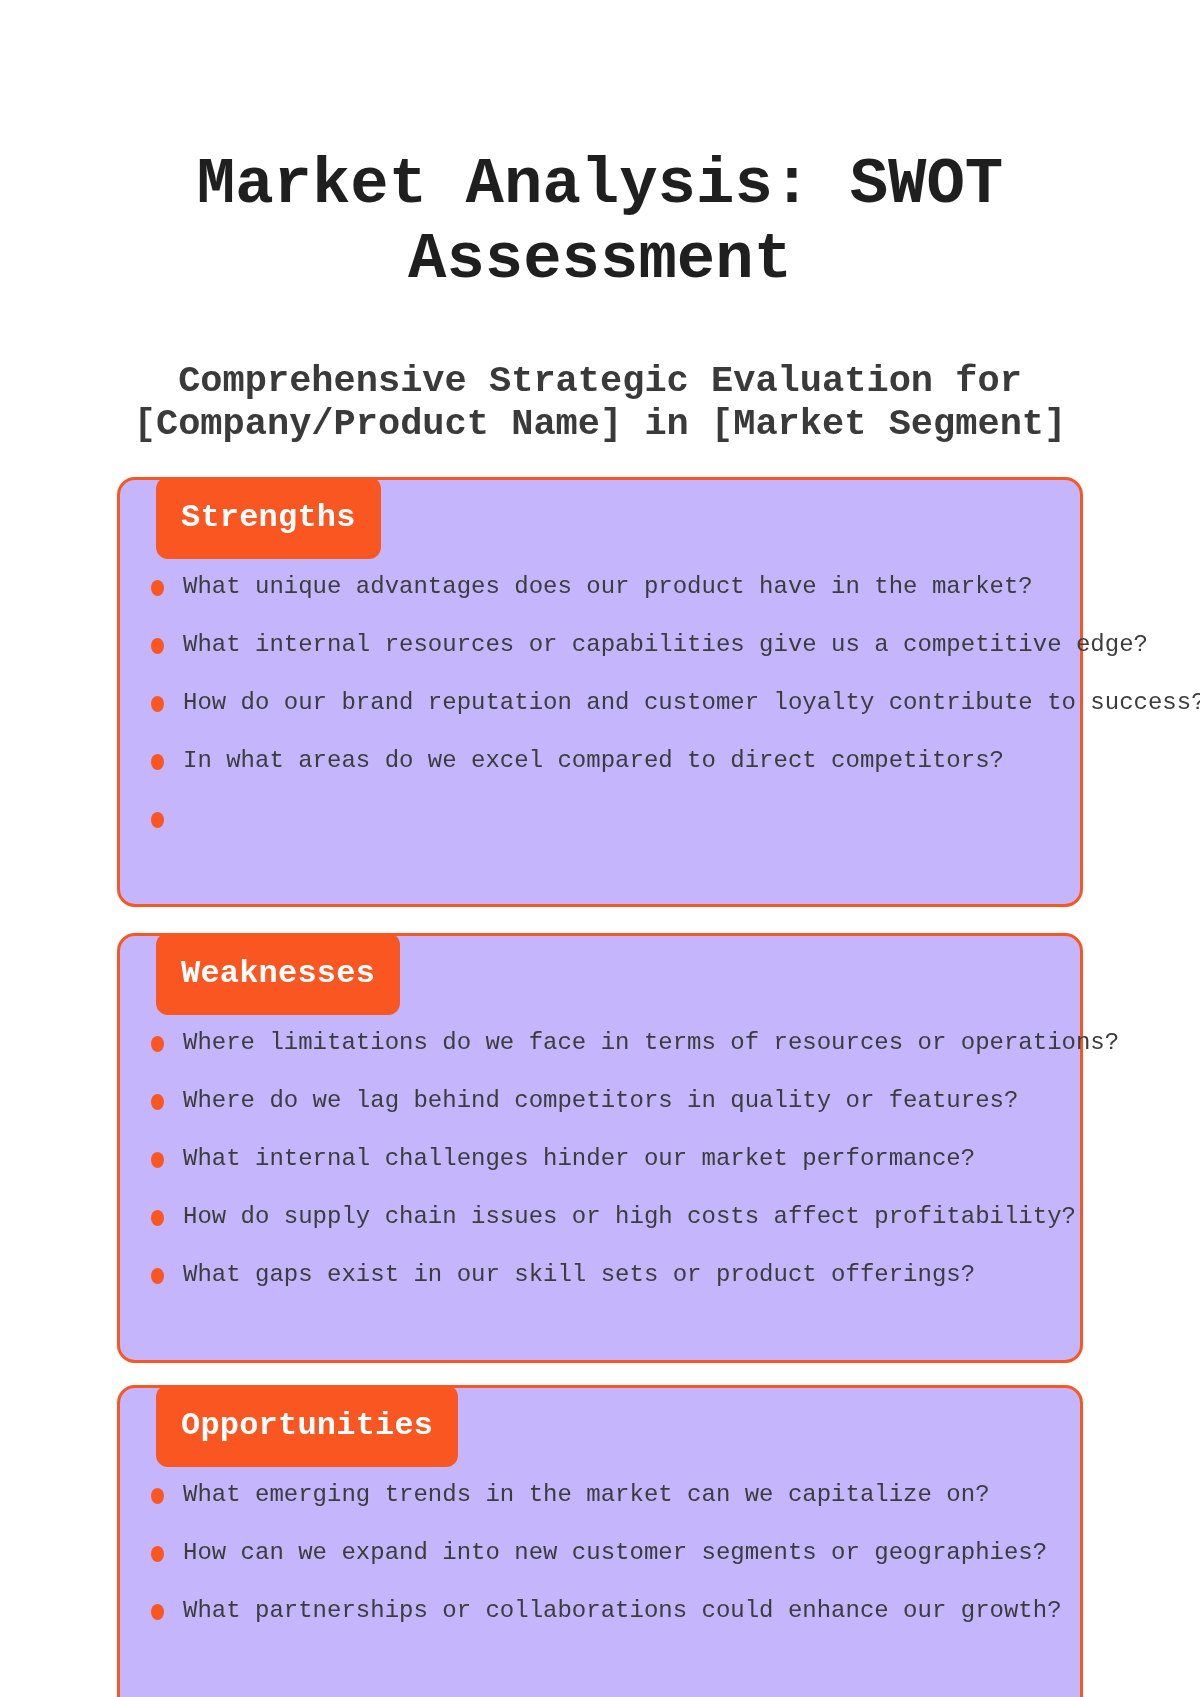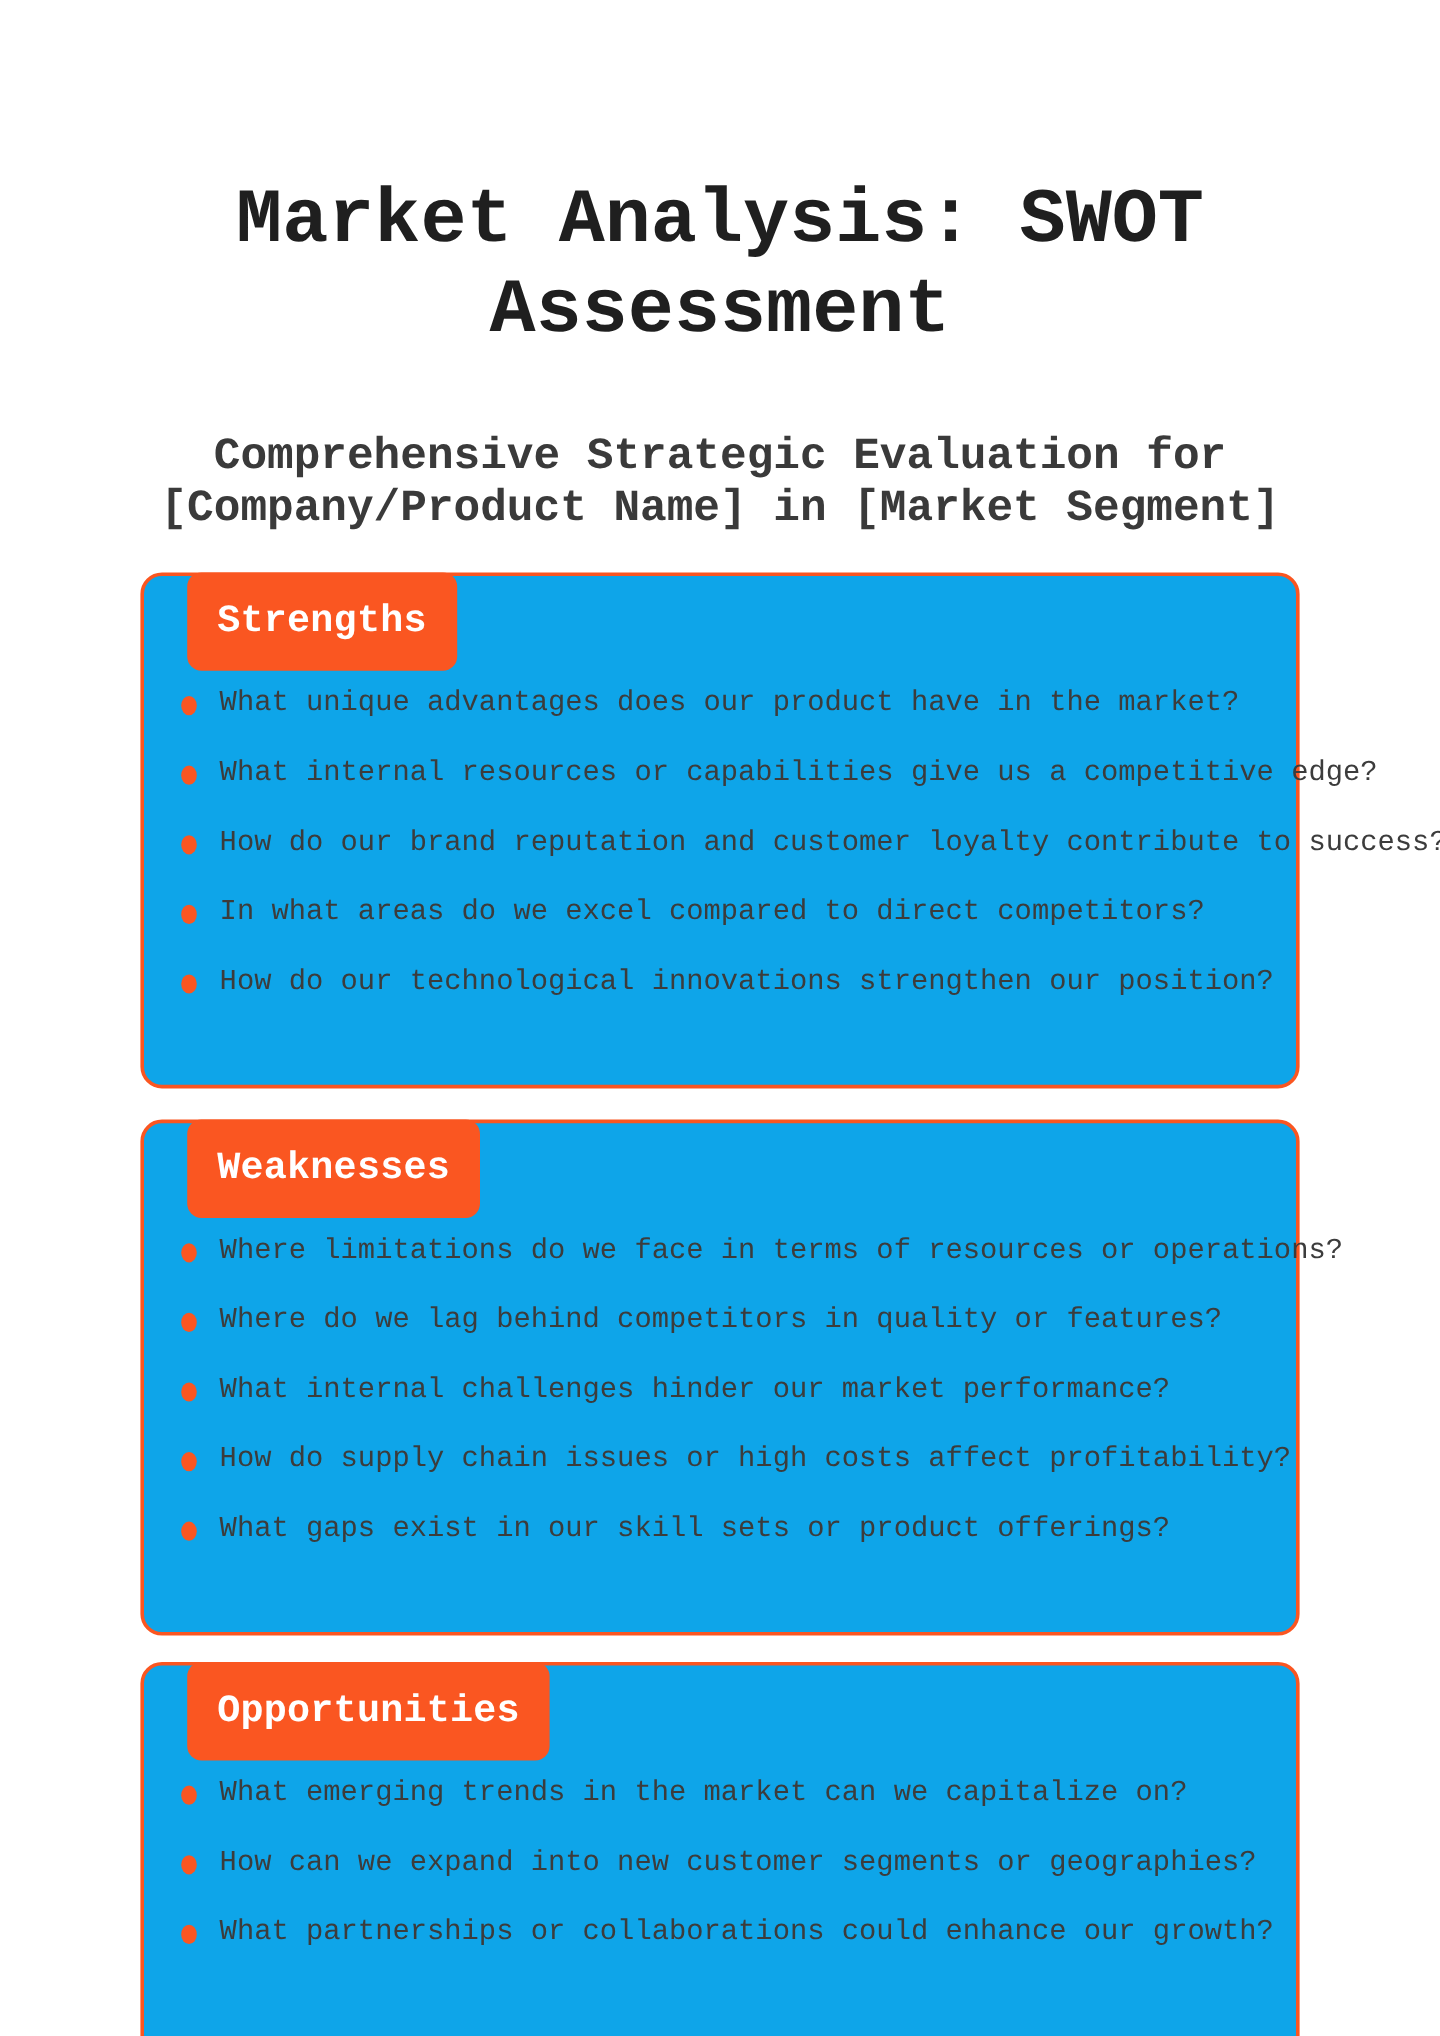--- a/index.html
+++ b/index.html
@@ -61,21 +61,21 @@
     font-weight: bold;
     border-radius: 12px;
     z-index: 2;
     letter-spacing: 0.2px;
   }
   .box {
     margin-top: 19px;
     border: 3px solid var(--accent);
     border-radius: 18px;
     padding: 79px 24px 55px 31px;
-    background: #0ea5e9;
+    background: #c4b5fd;
   }
   .swot-section.s3 .box { min-height: 430px; }
   ul.q-list {
     list-style: none;
     margin: 0;
     padding: 0;
   }
   ul.q-list li {
     height: 58px;
     display: flex;
@@ -126,21 +126,20 @@
           <li>
             <span class="dot"></span>
             <span class="q-text">How do our brand reputation and customer loyalty contribute to success?</span>
           </li>
           <li>
             <span class="dot"></span>
             <span class="q-text">In what areas do we excel compared to direct competitors?</span>
           </li>
           <li>
             <span class="dot"></span>
-            <span class="q-text">How do our technological innovations strengthen our position?</span>
           </li>
         </ul>
       </div>
     </section>
 
     <section class="swot-section s2">
       <div class="tab">
         <span>Weaknesses</span>
       </div>
       <div class="box">

